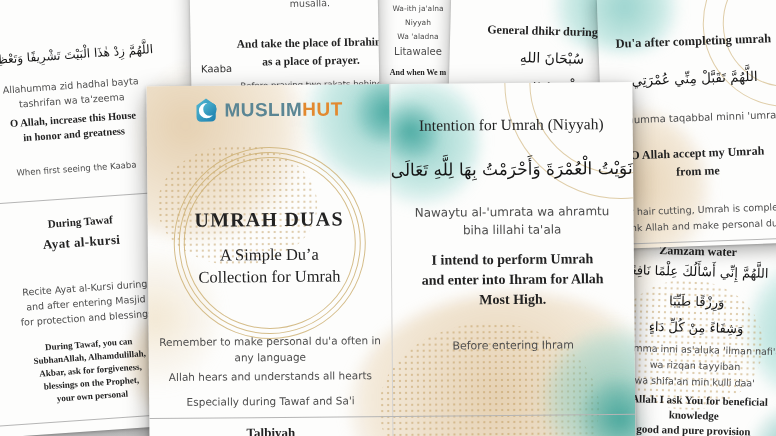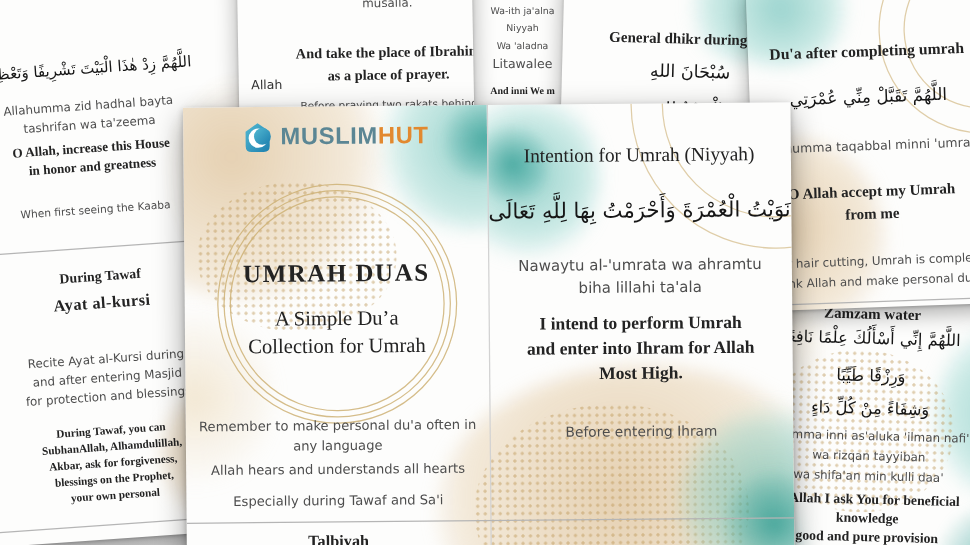--- a/index.html
+++ b/index.html
@@ -56,31 +56,31 @@
       <div class="ln ser b" style="top:412px;font-size:9px;">your own personal</div>
       <div class="divider" style="top:440px;width:265px;"></div>
     </div>
   </div>
 
   <div class="sheet" style="left:362px;top:-58px;width:112px;height:300px;">
     <div class="ln hand" style="top:62px;font-size:7.5px;">Wa-ith ja'alna</div>
     <div class="ln hand" style="top:76px;font-size:7.5px;">Niyyah</div>
     <div class="ln hand" style="top:90px;font-size:7.5px;">Wa 'aladna</div>
     <div class="ln hand" style="top:104px;font-size:10px;">Litawalee</div>
-    <div class="ln ser b" style="top:126px;font-size:8px;">And inni We m</div>
+    <div class="ln ser b" style="top:126px;font-size:8px;">And when We m</div>
     <div class="ln ser b" style="top:148px;font-size:8px;">And take from t</div>
     <div class="ln ser b" style="top:170px;font-size:8px;">And We comm</div>
   </div>
 
   <div class="sheet" style="left:190px;top:-72px;width:188px;height:163px;transform:rotate(-1deg);">
     <div class="ln hand" style="top:70px;font-size:9.5px;padding-left:26px;">musalla.</div>
     <div class="ln ser b" style="top:108px;font-size:11.5px;padding-left:26px;">And take the place of Ibrahim</div>
     <div class="ln ser b" style="top:126px;font-size:11.5px;padding-left:26px;">as a place of prayer.</div>
     <div class="ln hand" style="top:152px;font-size:8.5px;padding-left:26px;">Before praying two rakats behind</div>
-    <div class="ln hand" style="top:134px;left:10px;width:40px;text-align:left;font-size:10px;color:#333;">Allah</div>
+    <div class="ln hand" style="top:134px;left:10px;width:40px;text-align:left;font-size:10px;color:#333;">Kaaba</div>
   </div>
 
   <div class="sheet" style="left:448px;top:-16px;width:205px;height:268px;transform:rotate(1.5deg);">
     <div class="blob teal" style="left:90px;top:-25px;width:140px;height:90px;"></div>
     <div class="blob tealdark" style="left:140px;top:-10px;width:70px;height:50px;"></div>
     <div class="ln ser b" style="top:40px;font-size:12px;">General dhikr during sa'i</div>
     <div class="ln ar" style="top:66px;font-size:14px;">سُبْحَانَ اللهِ</div>
     <div class="ln ar" style="top:96px;font-size:14px;">الْحَمْدُ لِلهِ</div>
   </div>
 

